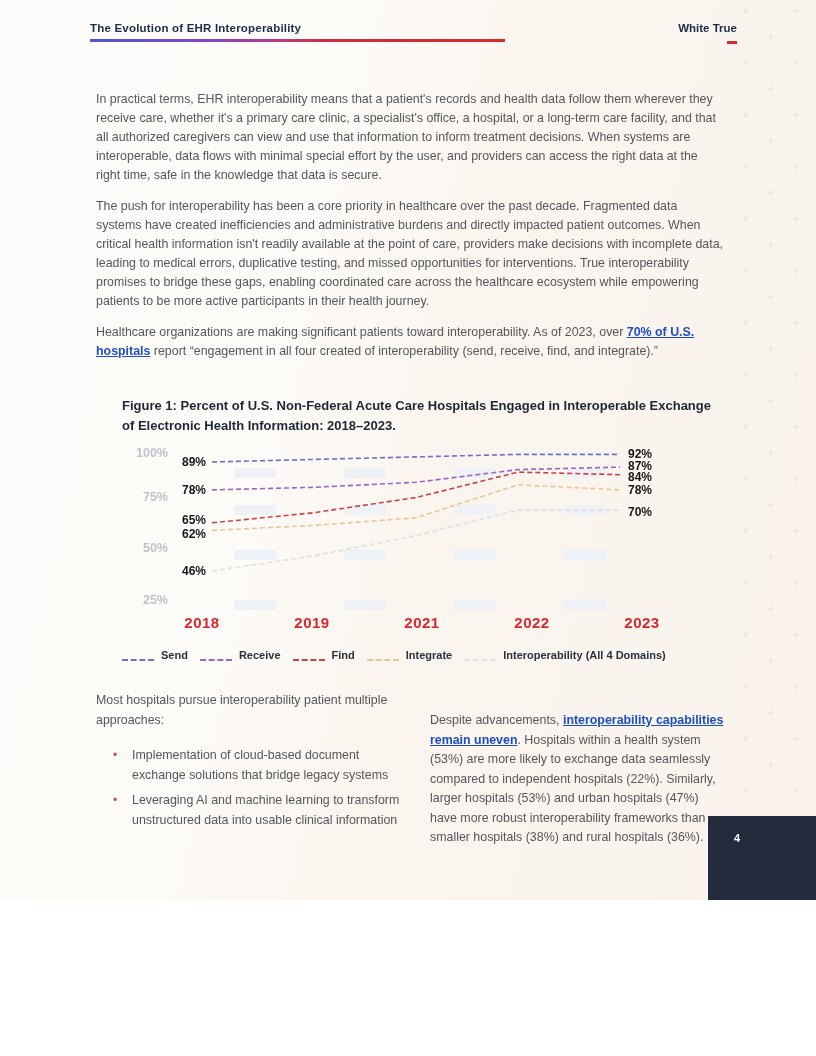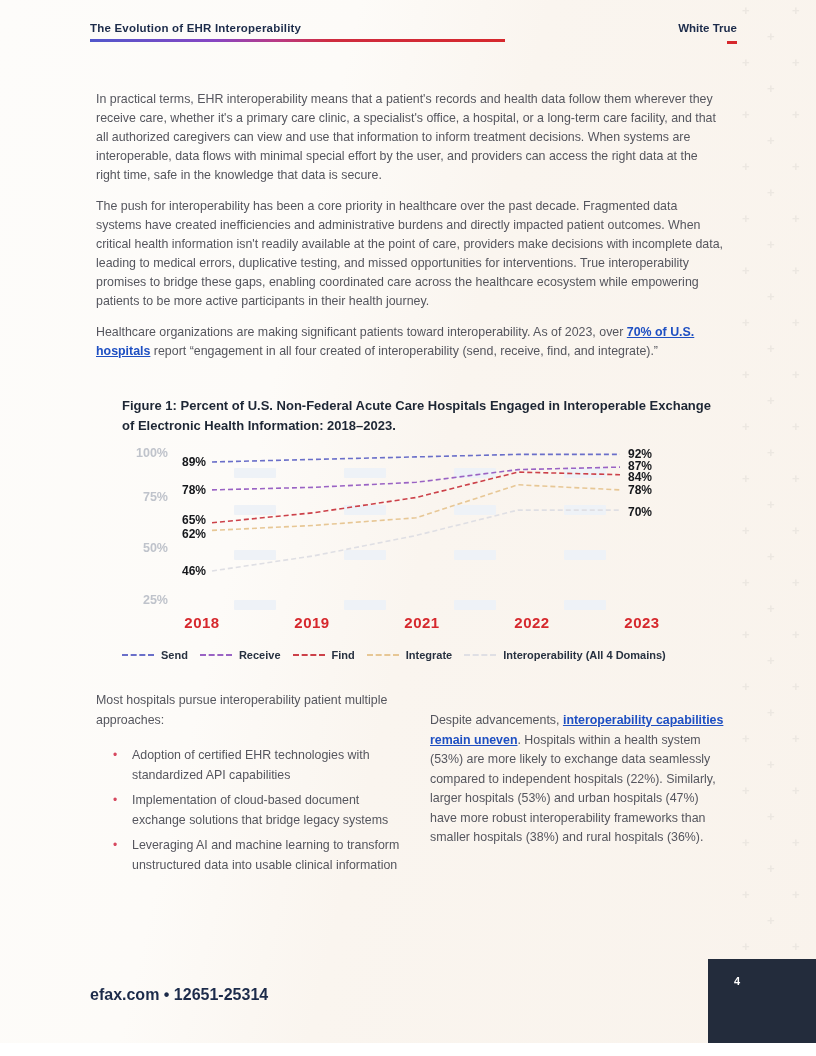--- a/index.html
+++ b/index.html
@@ -1,17 +1,17 @@
 <!DOCTYPE html>
 <html><head>
 <meta charset="utf-8">
 <style>
   html,body{margin:0;padding:0;}
   body{width:816px;height:1056px;font-family:"Liberation Sans","DejaVu Sans",sans-serif;}
-  .page{position:relative;width:816px;height:1043px;overflow:hidden;
+  .page{position:relative;width:816px;height:900px;overflow:hidden;
         background:linear-gradient(103deg,#fdfcfa 0%,#fdfbf8 34%,#faf5ef 52%,#f9f3ec 100%);}
   
   .plus-pattern{position:absolute;right:0;top:0;width:80px;height:1056px;z-index:0;overflow:hidden;}
   .plus-pattern span{position:absolute;color:#ece7e1;font-size:13px;font-weight:700;line-height:13px;}
   
   .hdr{position:absolute;left:0;top:0;width:816px;z-index:1;}
   .hdr-title{position:absolute;left:90px;top:22px;font-size:11.5px;font-weight:700;color:#1c2b4a;letter-spacing:.2px;white-space:nowrap;}
   .hdr-type{position:absolute;right:79px;top:22px;font-size:11.5px;font-weight:700;color:#1c2b4a;white-space:nowrap;}
   .hdr-rule{position:absolute;left:90px;top:39px;width:415px;height:3px;
             background:linear-gradient(90deg,#5157cb 0%,#8746c3 30%,#b93a85 45%,#cf2c3f 58%,#d6282d 100%);}
@@ -21,21 +21,21 @@
   .paras p{margin:0 0 12px 0;font-size:12.4px;line-height:19px;color:#55565e;}
   .link{color:#1e4fc2;font-weight:700;text-decoration:underline;cursor:pointer;}
   
   .figure-sec{position:absolute;left:122px;top:396px;width:620px;z-index:1;}
   .fig-title{font-size:13px;font-weight:700;color:#1d2634;line-height:19.5px;max-width:600px;margin:0;}
   .chart-wrap{margin-top:5px;}
   .ytick{font:700 12.5px "Liberation Sans",sans-serif;fill:#bfc3cb;}
   .year{font:700 15px "Liberation Sans",sans-serif;fill:#d6282d;letter-spacing:.5px;}
   .vlabel{font:700 12px "Liberation Sans",sans-serif;fill:#15171b;}
   .legend{display:flex;align-items:center;gap:12px;margin-top:3px;}
-  .lg-item{display:flex;align-items:center;gap:7px;}
+  .lg-item{display:flex;align-items:flex-end;gap:7px;}
   .lg-swatch{width:32px;height:0;border-top:2px dashed #999;display:inline-block;}
   .lg-label{font-size:11px;font-weight:700;color:#273140;white-space:nowrap;}
   
   .cols{position:absolute;left:96px;top:691px;width:632px;display:flex;gap:24px;z-index:1;}
   .col-left{width:310px;}
   .col-right{width:298px;}
   .cols .intro, .cols p{margin:0;font-size:12.4px;line-height:19.5px;color:#55565e;}
   .cols ul{list-style:none;margin:16px 0 0 0;padding:0;}
   .col-right ul{margin-top:0;}
   .cols li{position:relative;padding-left:36px;margin-bottom:6px;font-size:12.4px;line-height:19.5px;color:#55565e;}
@@ -204,21 +204,20 @@
           <span class="lg-swatch" style="border-top-color: rgb(223, 223, 228);"></span>
           <span class="lg-label">Interoperability (All 4 Domains)</span>
         </div>
       </div>
   </div>
 
   <div class="cols">
     <div class="col-left">
       <p class="intro">Most hospitals pursue interoperability patient multiple approaches:</p>
       <ul>
-          <li>Adoption of certified EHR technologies with standardized API capabilities</li>
           <li>Implementation of cloud-based document exchange solutions that bridge legacy systems</li>
           <li>Leveraging AI and machine learning to transform unstructured data into usable clinical information</li>
         </ul>
     </div>
     <div class="col-right">
       <p class="rp"><span>Despite advancements, </span><span class="link">interoperability capabilities remain uneven</span><span>. Hospitals within a health system (53%) are more likely to exchange data seamlessly compared to independent hospitals (22%). Similarly, larger hospitals (53%) and urban hospitals (47%) have more robust interoperability frameworks than smaller hospitals (38%) and rural hospitals (36%).</span></p>
     </div>
   </div>
 
   <div class="footer-text">efax.com • 12651-25314</div>

